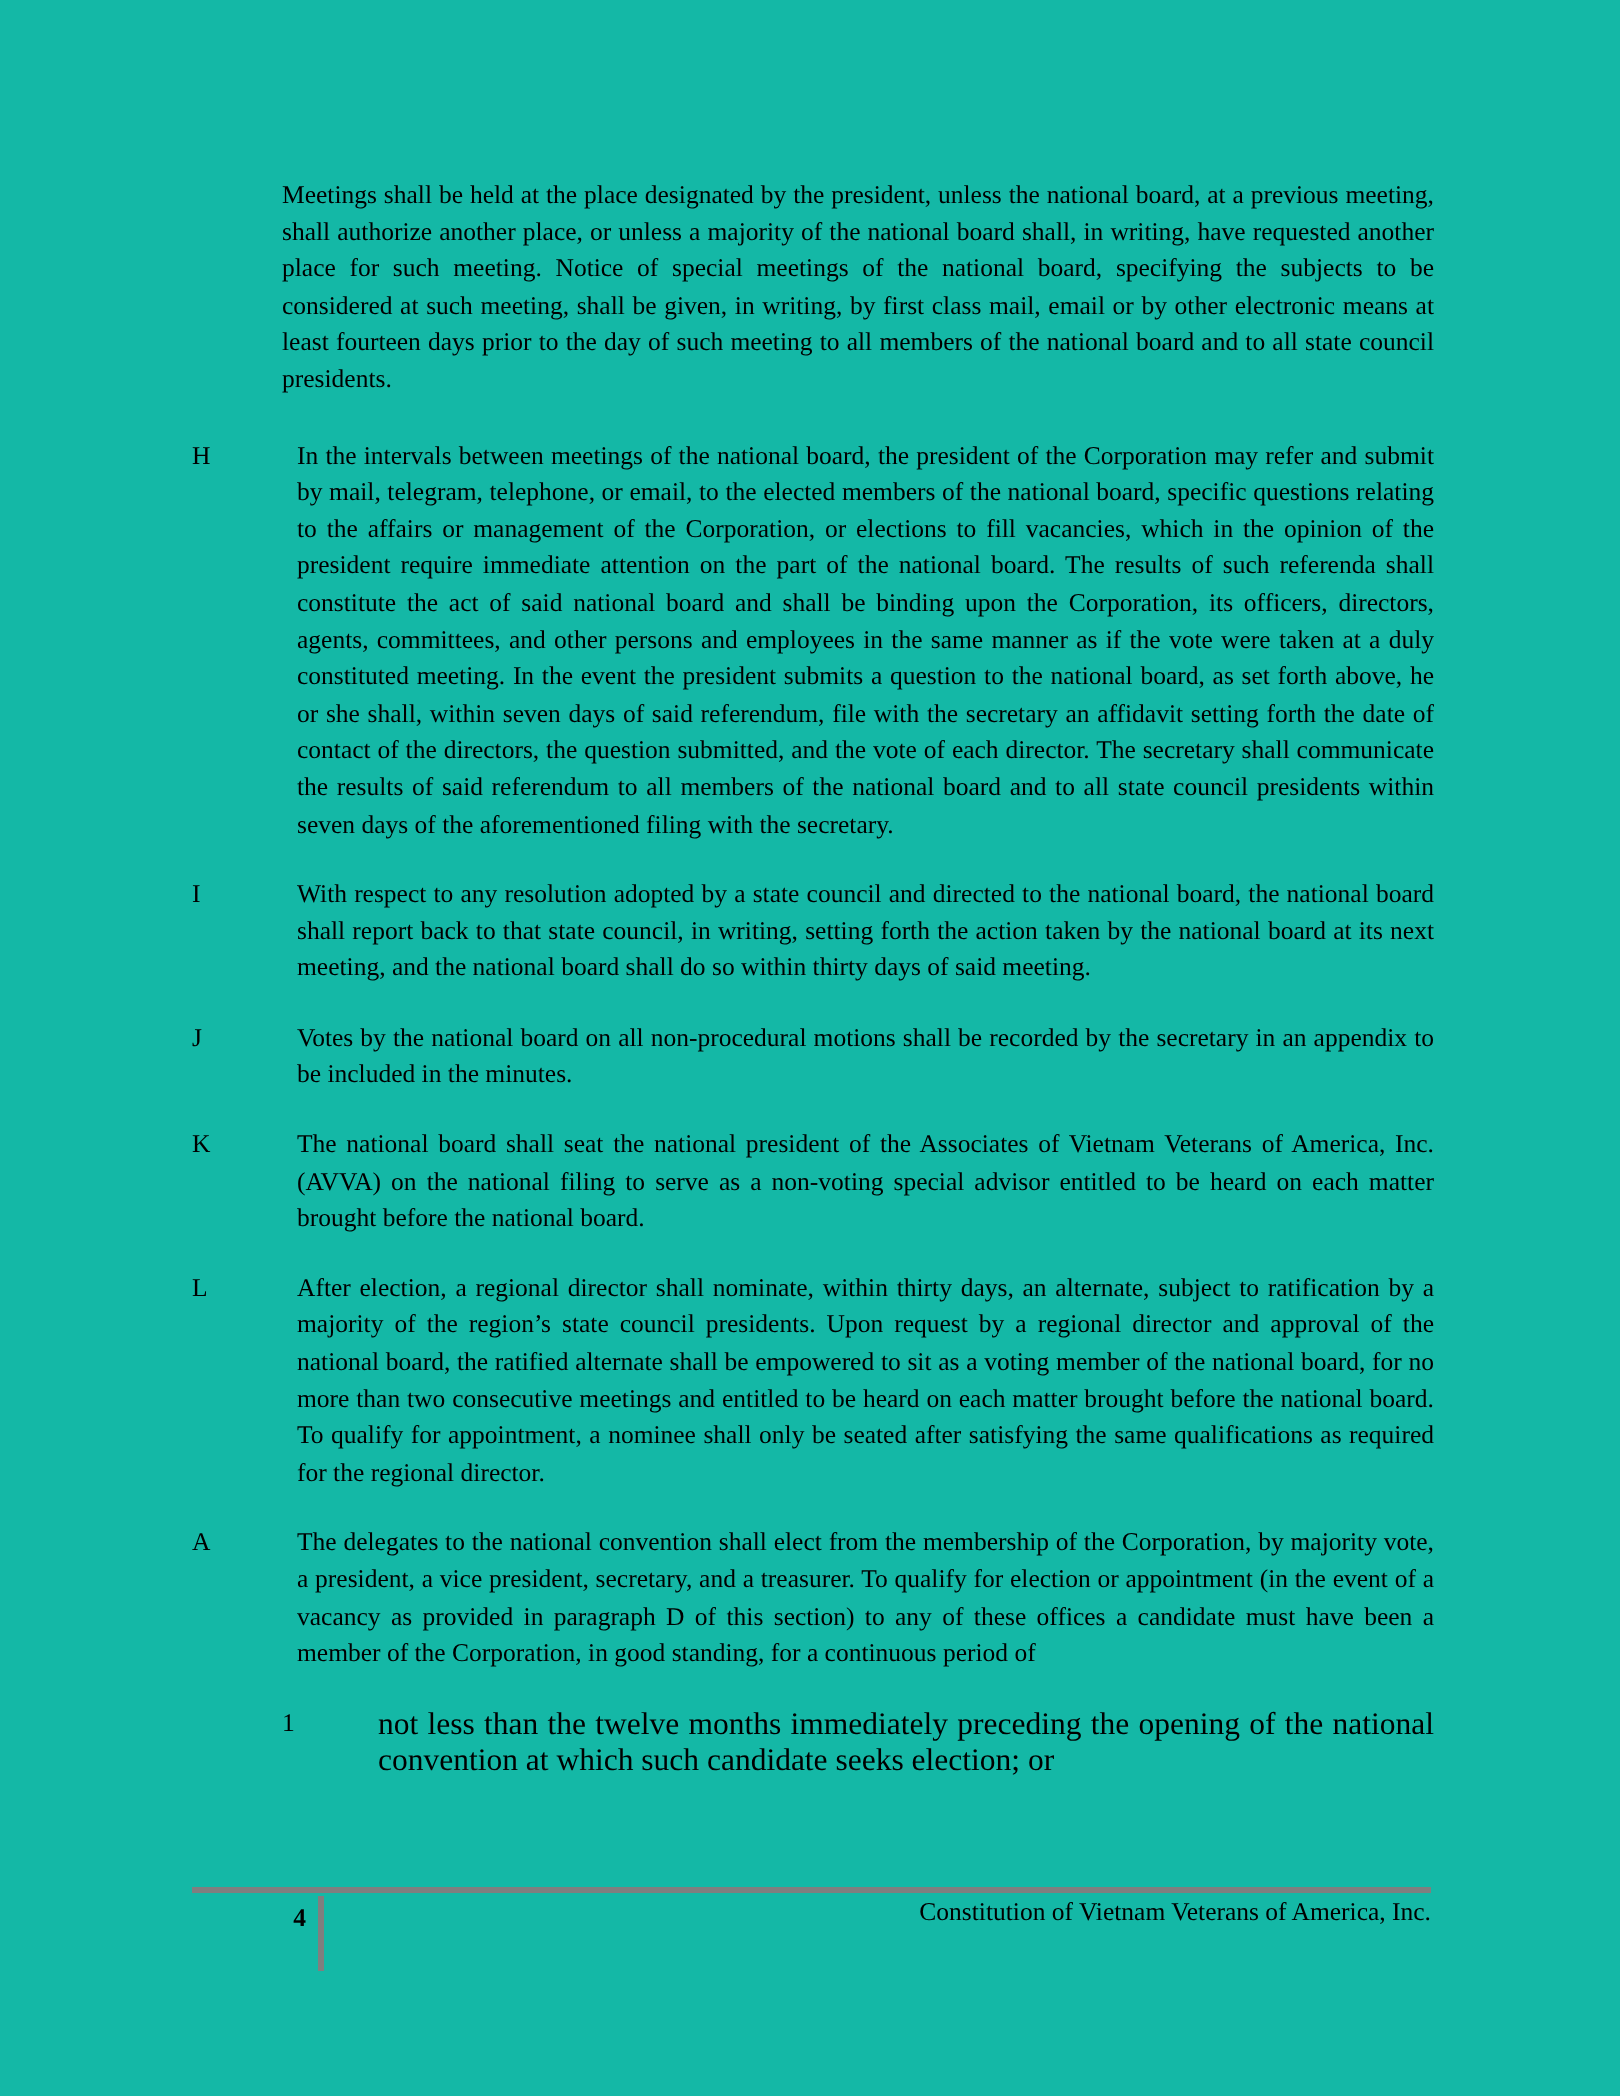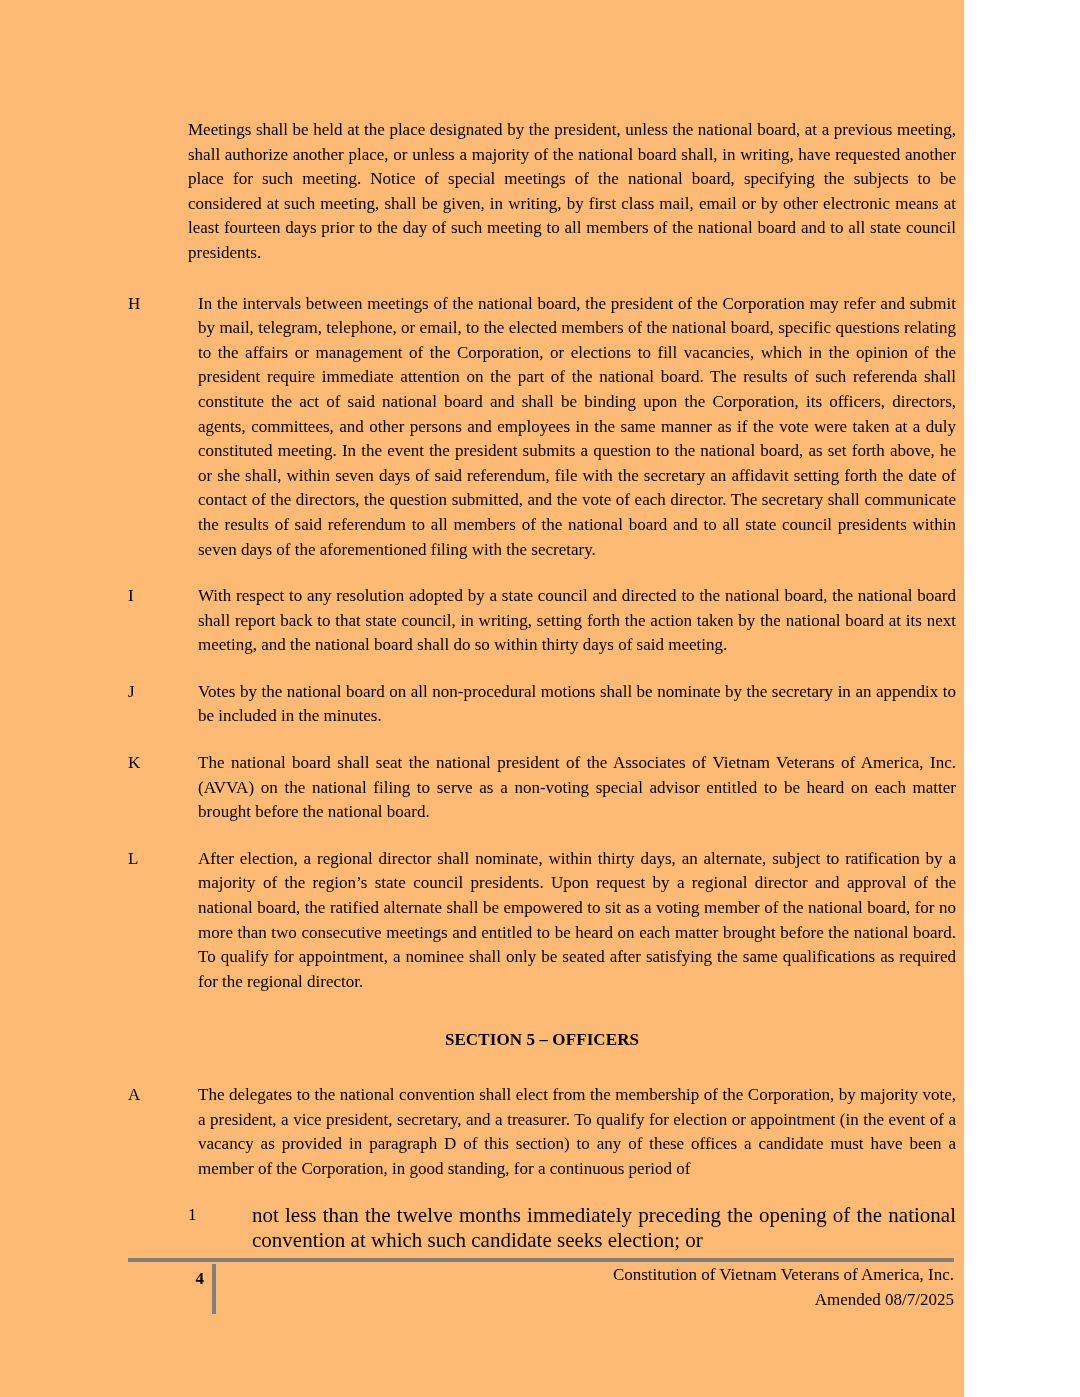--- a/index.html
+++ b/index.html
@@ -7,23 +7,23 @@
     margin: 0;
     padding: 0;
     background: #ffffff;
   }
   body {
     font-family: "Liberation Serif", "DejaVu Serif", serif;
     color: #000000;
   }
   #page {
     position: relative;
-    width: 964px;
+    width: 1080px;
     height: 1397px;
-    background: #fdba74;
+    background: #14b8a6;
     overflow: hidden;
     box-sizing: border-box;
   }
   #content {
     position: absolute;
     left: 128px;
     top: 118px;
     width: 828px;
   }
 
@@ -150,52 +150,50 @@
       <div class="para-body">In the intervals between meetings of the national board, the president of the Corporation may refer and submit by mail, telegram, telephone, or email, to the elected members of the national board, specific questions relating to the affairs or management of the Corporation, or elections to fill vacancies, which in the opinion of the president require immediate attention on the part of the national board.  The results of such referenda shall constitute the act of said national board and shall be binding upon the Corporation, its officers, directors, agents, committees, and other persons and employees in the same manner as if the vote were taken at a duly constituted meeting.  In the event the president submits a question to the national board, as set forth above, he or she shall, within seven days of said referendum, file with the secretary an affidavit setting forth the date of contact of the directors, the question submitted, and the vote of each director.   The secretary shall communicate the results of said referendum to all members of the national board and to all state council presidents within seven days of the aforementioned filing with the secretary.</div>
     </div>
 
     <div class="para">
       <div class="para-label">I</div>
       <div class="para-body">With respect to any resolution adopted by a state council and directed to the national board, the national board shall report back to that state council, in writing, setting forth the action taken by the national board at its next meeting, and the national board shall do so within thirty days of said meeting.</div>
     </div>
 
     <div class="para">
       <div class="para-label">J</div>
-      <div class="para-body">Votes by the national board on all non-procedural motions shall be nominate by the secretary in an appendix to be included in the minutes.</div>
+      <div class="para-body">Votes by the national board on all non-procedural motions shall be recorded by the secretary in an appendix to be included in the minutes.</div>
     </div>
 
     <div class="para">
       <div class="para-label">K</div>
       <div class="para-body">The national board shall seat the national president of the Associates of Vietnam Veterans of America, Inc. (AVVA) on the national filing to serve as a non-voting special advisor entitled to be heard on each matter brought before the national board.</div>
     </div>
 
     <div class="para">
       <div class="para-label">L</div>
       <div class="para-body">After election, a regional director shall nominate, within thirty days, an alternate, subject to ratification by a majority of the region’s state council presidents.  Upon request by a regional director and approval of the national board, the ratified alternate shall be empowered to sit as a voting member of the national board, for no more than two consecutive meetings and entitled to be heard on each matter brought before the national board.  To qualify for appointment, a nominee shall only be seated after satisfying the same qualifications as required for the regional director.</div>
     </div>
 
-    <div class="section-heading">SECTION 5 – OFFICERS</div>
 
     <div class="para">
       <div class="para-label">A</div>
       <div class="para-body">The delegates to the national convention shall elect from the membership of the Corporation, by majority vote, a president, a vice president, secretary, and a treasurer.  To qualify for election or appointment (in the event of a vacancy as provided in paragraph D of this section) to any of these offices a candidate must have been a member of the Corporation, in good standing, for a continuous period of</div>
     </div>
 
     <div class="subitem">
       <div class="subitem-label">1</div>
       <div class="subitem-body">not less than the twelve months immediately preceding the opening of the national convention at which such candidate seeks election; or</div>
     </div>
 
   </div>
 
   <div id="footer">
     <div id="footer-rule"></div>
     <div id="footer-body">
       <div id="footer-page-number">4</div>
       <div id="footer-divider"></div>
       <div id="footer-text">
         <div>Constitution of Vietnam Veterans of America, Inc.</div>
-        <div>Amended 08/7/2025</div>
       </div>
     </div>
   </div>
 
 </div>
 
 </body></html>

